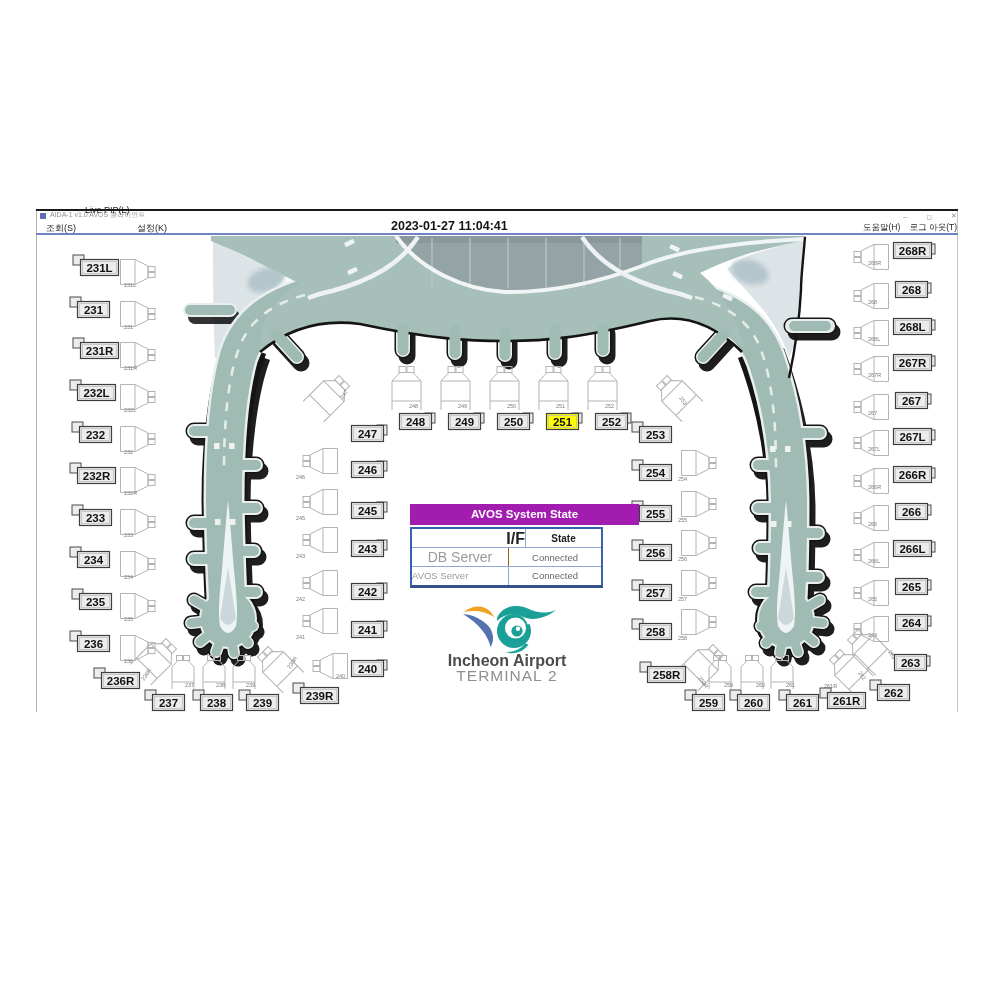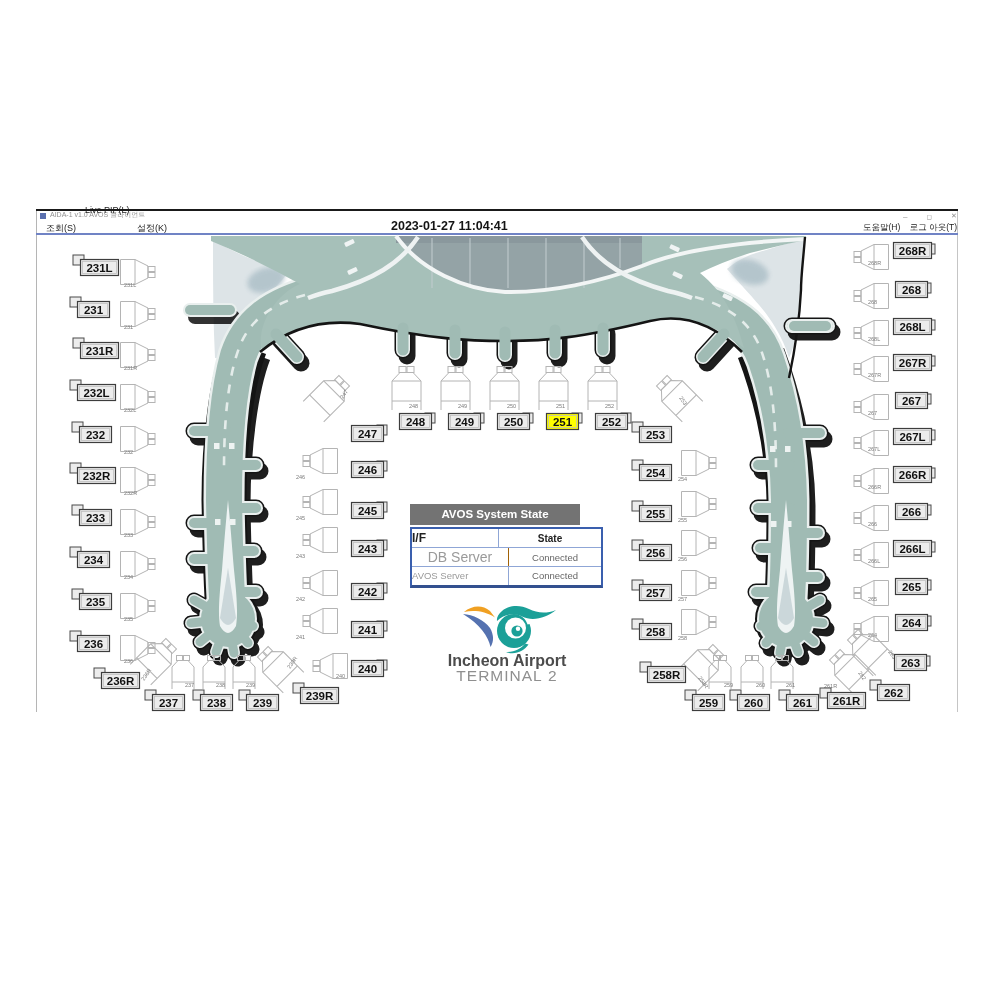--- a/index.html
+++ b/index.html
@@ -816,24 +816,24 @@
 <path d="M463,614 C473,614.5 484,620 490,628 C494,635 494,641.5 490.5,647 C488.5,637 480,624 463,614 Z" fill="#5572b0"></path>
 <circle cx="514" cy="631" r="17" fill="#1ba098"></circle>
 <circle cx="515.5" cy="628" r="10.5" fill="#ffffff"></circle>
 <circle cx="517" cy="631" r="5.6" fill="#1ba098"></circle>
 <circle cx="518" cy="628.8" r="2.2" fill="#ffffff"></circle>
 <path d="M520,613.5 A 17 17 0 0 1 529.5,624" stroke="#ffffff" stroke-width="4" fill="none"></path>
 <path d="M556,610 C546,614 537,613 529,609 C520,604.5 509,605 502,611 C498,614.5 496.5,618 497,621 C504,614 514,612.5 522,616.5 C532,621.5 546,618.5 556,610 Z" fill="#1ba098"></path>
 <path d="M525,643.5 C521,649 514,652 506,652 C515,655.5 524,651 528.5,644.5 Z" fill="#1ba098"></path>
 </g>
 </svg>
-<div class="abs" style="left:410px;top:504px;width:170px;height:21px;background:#737373;color:#fff;font-size:11.5px;font-weight:bold;text-align:center;line-height:21px">AVOS System State</div>
+<div class="abs" style="left:410px;top:504px;width:229px;height:21px;background:#a21caf;color:#fff;font-size:11.5px;font-weight:bold;text-align:center;line-height:21px">AVOS System State</div>
 <div class="abs" style="left:410px;top:527px;width:193px;height:61px;border:2px solid #3a5fae;border-bottom:3px solid #33508f;background:#fff">
 <div style="display:flex;height:19px;border-bottom:1px solid #8fa6d6">
-      <div style="width:87px;border-right:1px solid #8fa6d6;text-align:left;font-size:12px;font-weight:bold;color:#222;line-height:19px">I/F</div>
+      <div style="width:114px;border-right:1px solid #8fa6d6;text-align:right;font-size:16px;font-weight:bold;color:#222;line-height:19px">I/F</div>
       <div style="flex:1;text-align:center;font-size:10px;font-weight:bold;color:#222;line-height:19px">State</div>
     </div>
 <div style="display:flex;height:19px;border-bottom:1px solid #8fa6d6">
       <div style="width:97px;border-right:1px solid #a16207;text-align:center;font-size:14px;color:#9a9a9a;line-height:19px">DB Server</div>
       <div style="flex:1;text-align:center;font-size:9.5px;color:#666;line-height:19px">Connected</div>
     </div>
 <div style="display:flex;height:18px">
       <div style="width:97px;border-right:1px solid #8fa6d6;font-size:9.5px;color:#9a9a9a;line-height:18px">AVOS Server</div>
       <div style="flex:1;text-align:center;font-size:9.5px;color:#666;line-height:18px">Connected</div>
     </div>

